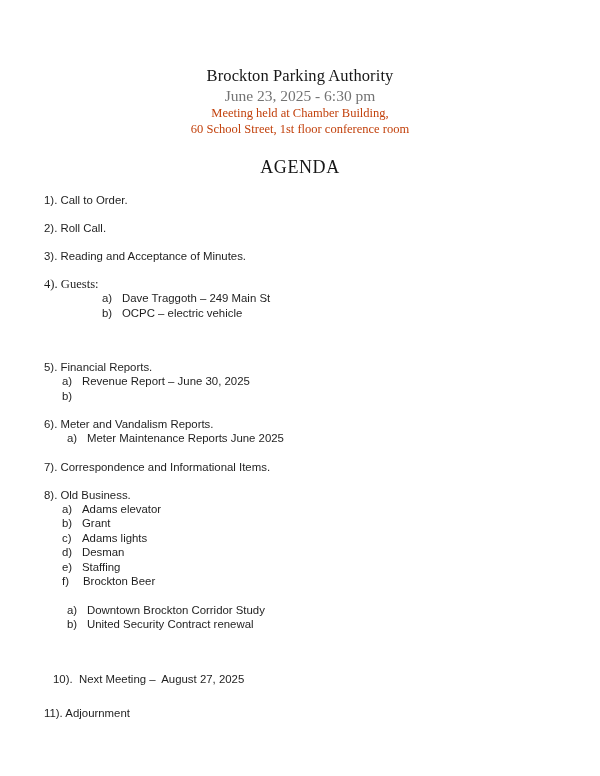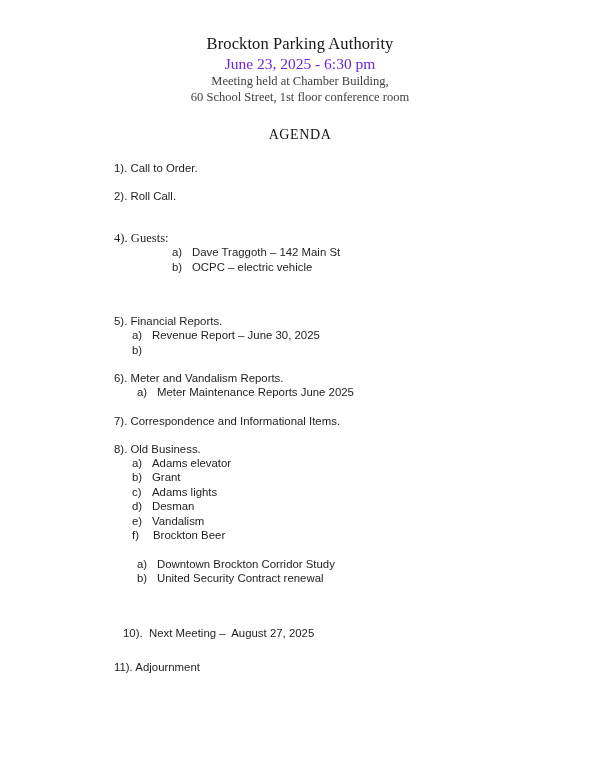--- a/index.html
+++ b/index.html
@@ -21,54 +21,54 @@
   .page {
     position: absolute;
     inset: 0;
     background: #ffffff;
     padding: 0;
   }
 
   
   .doc-header {
     text-align: center;
-    padding-top: 34px;
+    padding-top: 66px;
   }
   .doc-title {
     font-family: "Liberation Serif", serif;
     font-size: 16.5px;
     line-height: 20px;
     color: #171717;
     letter-spacing: 0.1px;
   }
   .doc-subtitle {
     font-family: "Liberation Serif", serif;
     font-size: 15.5px;
     line-height: 19px;
-    color: #6d28d9;
+    color: #737373;
   }
   .doc-venue {
     font-family: "Liberation Serif", serif;
     font-size: 12.5px;
     line-height: 16px;
-    color: #404040;
+    color: #c2410c;
   }
   .agenda-heading {
     font-family: "Liberation Serif", serif;
-    font-size: 14px;
+    font-size: 18px;
     line-height: 16px;
     color: #171717;
     margin-top: 22px;
     letter-spacing: 0.6px;
   }
 
   
   .agenda-body {
     margin-top: 18px;
-    padding-left: 114px;
+    padding-left: 44px;
     padding-right: 30px;
   }
 
   .item {
     font-family: "Liberation Sans", sans-serif;
     font-size: 11.4px;
     line-height: 14px;
     color: #1e1e1e;
     white-space: pre;
   }
@@ -126,45 +126,46 @@
   </div>
 
   <div class="agenda-body">
 
     <div class="item indent-0"><span>1). </span><span>Call to Order.</span></div>
     <div class="gap-md"></div>
 
     <div class="item indent-0"><span>2). </span><span>Roll Call.</span></div>
     <div class="gap-md"></div>
 
+    <div class="item indent-0"><span>3). </span><span>Reading and Acceptance of Minutes.</span></div>
     <div class="gap-md"></div>
 
     <div class="item serif indent-0"><span>4). </span><span>Guests:</span></div>
-    <div class="sub sub-indent-deep"><span class="sub-marker">a)</span><span class="sub-text">Dave Traggoth – 142 Main St</span></div>
+    <div class="sub sub-indent-deep"><span class="sub-marker">a)</span><span class="sub-text">Dave Traggoth – 249 Main St</span></div>
     <div class="sub sub-indent-deep"><span class="sub-marker">b)</span><span class="sub-text">OCPC – electric vehicle</span></div>
     <div class="gap-xxl"></div>
 
     <div class="item indent-0"><span>5). </span><span>Financial Reports.</span></div>
     <div class="sub sub-indent-std"><span class="sub-marker">a)</span><span class="sub-text">Revenue Report – June 30, 2025</span></div>
     <div class="sub sub-indent-std"><span class="sub-marker">b)</span></div>
     <div class="gap-md"></div>
 
     <div class="item indent-0"><span>6). </span><span>Meter and Vandalism Reports.</span></div>
     <div class="sub sub-indent-plus"><span class="sub-marker">a)</span><span class="sub-text">Meter Maintenance Reports June 2025</span></div>
     <div class="gap-md"></div>
 
     <div class="item indent-0"><span>7). </span><span>Correspondence and Informational Items.</span></div>
     <div class="gap-md"></div>
 
     <div class="item indent-0"><span>8). </span><span>Old Business.</span></div>
     <div class="sub sub-indent-std"><span class="sub-marker">a)</span><span class="sub-text">Adams elevator</span></div>
     <div class="sub sub-indent-std"><span class="sub-marker">b)</span><span class="sub-text">Grant</span></div>
     <div class="sub sub-indent-std"><span class="sub-marker">c)</span><span class="sub-text">Adams lights</span></div>
     <div class="sub sub-indent-std"><span class="sub-marker">d)</span><span class="sub-text">Desman</span></div>
-    <div class="sub sub-indent-std"><span class="sub-marker">e)</span><span class="sub-text">Vandalism</span></div>
+    <div class="sub sub-indent-std"><span class="sub-marker">e)</span><span class="sub-text">Staffing</span></div>
     <div class="sub sub-indent-std"><span class="sub-marker wide">f)</span><span class="sub-text">Brockton Beer</span></div>
     <div class="gap-md"></div>
 
     <div class="sub sub-indent-nine"><span class="sub-marker">a)</span><span class="sub-text">Downtown Brockton Corridor Study</span></div>
     <div class="sub sub-indent-nine"><span class="sub-marker">b)</span><span class="sub-text">United Security Contract renewal</span></div>
     <div class="gap-xxl"></div>
 
     <div class="item indent-2"><span>10). </span><span> Next Meeting –  August 27, 2025</span></div>
     <div class="gap-lg"></div>
 

